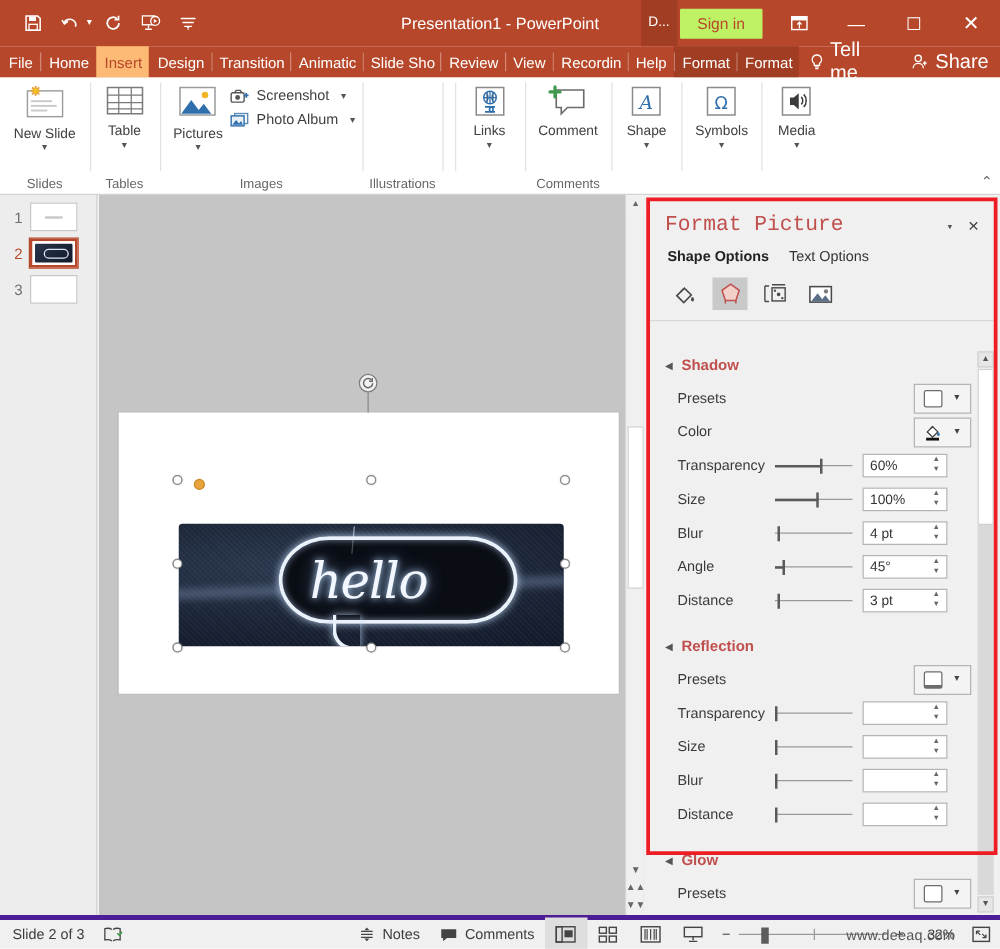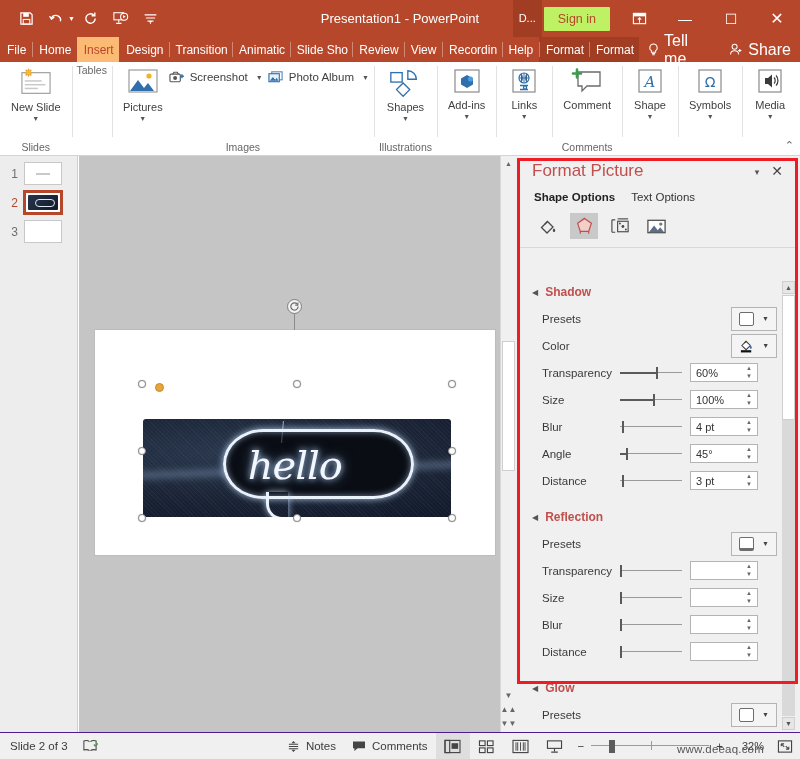--- a/index.html
+++ b/index.html
@@ -89,21 +89,21 @@
   .rgroup-label {
     font-size: 10.5px; color: #666; text-align: center; width: 100%;
     padding-bottom: 3px; line-height: 1;
   }
   .bigbtn {
     display: flex; flex-direction: column; align-items: center;
     padding: 3px 6px 0 6px; min-width: 46px;
   }
   .bigbtn .lbl { font-size: 11px; color: #404040; text-align: center; line-height: 1.15; margin-top: 3px; }
   .bigbtn .cv { font-size: 7px; color: #555; line-height: 1; margin-top: 1px; }
-  .smallcol { display: flex; flex-direction: row; justify-content: flex-start; padding-top: 5px; gap: 5px; }
+  .smallcol { display: flex; flex-direction: column; justify-content: flex-start; padding-top: 5px; gap: 5px; }
   .smallbtn { display: flex; align-items: center; gap: 5px; font-size: 11.5px; color: #404040; }
   .smallbtn .cv { font-size: 7px; color: #555; margin-left: 3px; }
   .icon { display: inline-flex; align-items: center; justify-content: center; }
   .ribbon-collapse {
     position: absolute; right: 6px; bottom: 3px; font-size: 11px; color: #666;
   }
 
   
   .thumbpane {
     position: absolute; left: 0; top: 156px; width: 78px; bottom: 27px;
@@ -220,21 +220,21 @@
   }
   .pane-redbox {
     position: absolute; left: 2px; top: 2px; right: 2px; height: 526px;
     border: 3px solid #ee1c25; pointer-events: none; z-index: 40;
   }
   .pane {
     position: absolute; left: 5px; top: 5px; right: 5px; bottom: 0;
     background: #f0f0f0; padding: 0 0 0 0;
   }
   .pane-title-row {
-    display: flex; align-items: flex-start; padding: 0 12px 0 12px;
+    display: flex; align-items: flex-start; padding: 10px 12px 0 12px; font-family: Liberation Mono, monospace;
   }
   .pane-title { font-size: 17px; color: #c0504d; flex: 1 1 auto; }
   .pane-caret { font-size: 9px; color: #555; padding: 6px 12px 0 0; }
   .pane-close { font-size: 14px; color: #444; padding-top: 2px; }
   .pane-tabs {
     display: flex; gap: 16px; padding: 10px 14px 0 14px; font-size: 11.5px; color: #333;
   }
   .pane-tabs .t.active { font-weight: bold; color: #222; }
   .pane-icons {
     display: flex; gap: 8px; padding: 10px 14px 8px 14px; align-items: center;
@@ -304,21 +304,21 @@
     background: #ffffff; border: 1px solid #cfcfcf;
   }
   .pane-vscroll .pvtrack {
     position: absolute; left: 0; top: 139px; width: 13px; bottom: 14px; background: #d9d9d9;
   }
   .pane-vscroll .pvbot { position: absolute; left: 0; bottom: 0; }
 
   
   .statusbar {
     position: absolute; left: 0; bottom: 0; width: 800px; height: 27px;
-    background: #f0f0f0; border-top: 1px solid #4c1d95;
+    background: #f0f0f0; border-top: 4px solid #4c1d95;
     display: flex; align-items: center; font-size: 11.5px; color: #3c3c3c;
   }
   .sb-left { display: flex; align-items: center; gap: 14px; padding-left: 10px; }
   .sb-spacer { flex: 1 1 auto; }
   .sb-item { display: flex; align-items: center; gap: 6px; padding: 0 8px; }
   .viewbtn {
     width: 34px; height: 27px; display: flex; align-items: center; justify-content: center;
     color: #3c3c3c;
   }
   .viewbtn.active { background: #dedede; }
@@ -446,20 +446,32 @@
               </svg>
           </span>
           <span class="lbl">New Slide</span>
           <span class="cv">▼</span>
         </div>
       </div>
       <div class="rgroup-label">Slides</div>
     </div>
 
     <div class="rgroup">
+      <div class="rgroup-body">
+        <div class="bigbtn">
+          <span class="icon">
+            <svg width="32" height="28" viewBox="0 0 32 28">
+                <rect x="2" y="2" width="28" height="21" fill="#fff" stroke="#7a7a7a" stroke-width="1.2"></rect>
+                <path d="M2 8h28 M2 14h28 M2 19h28 M11 2v21 M21 2v21" stroke="#7a7a7a" stroke-width="1"></path>
+              </svg>
+          </span>
+          <span class="lbl">Table</span>
+          <span class="cv">▼</span>
+        </div>
+      </div>
       <div class="rgroup-label">Tables</div>
     </div>
 
     <div class="rgroup">
       <div class="rgroup-body">
         <div class="bigbtn">
           <span class="icon">
             <svg width="32" height="30" viewBox="0 0 32 30">
                 <rect x="2" y="2" width="28" height="22" fill="#fff" stroke="#9b9b9b" stroke-width="1.2"></rect>
                 <circle cx="22" cy="8" r="2.6" fill="#f0b429"></circle>
@@ -493,49 +505,25 @@
             <span>Photo Album</span>
             <span class="cv">▼</span>
           </div>
         </div>
       </div>
       <div class="rgroup-label">Images</div>
     </div>
 
     <div class="rgroup">
       <div class="rgroup-body">
-        <div class="bigbtn">
-          <span class="icon">
-            <svg width="34" height="30" viewBox="0 0 36 30">
-                <path d="M21 2a9 9 0 0 1 9 9h-9z" fill="none" stroke="#2f6fad" stroke-width="1.4"></path>
-                <rect x="3" y="4" width="12" height="10" fill="none" stroke="#2f6fad" stroke-width="1.4"></rect>
-                <path d="M16 15l7 7-7 7-7-7z" fill="none" stroke="#2f6fad" stroke-width="1.4"></path>
-              </svg>
-          </span>
-          <span class="lbl">Shapes</span>
-          <span class="cv">▼</span>
-        </div>
       </div>
       <div class="rgroup-label">Illustrations</div>
     </div>
 
     <div class="rgroup">
-      <div class="rgroup-body">
-        <div class="bigbtn">
-          <span class="icon">
-            <svg width="30" height="28" viewBox="0 0 30 28">
-                <rect x="3" y="2" width="24" height="22" fill="#fff" stroke="#8a8a8a" stroke-width="1.2"></rect>
-                <path d="M15 7l6 3.4v6.2L15 20l-6-3.4v-6.2z" fill="#2f6fad"></path>
-                <circle cx="18.5" cy="11" r="2.6" fill="#4a9fdc"></circle>
-              </svg>
-          </span>
-          <span class="lbl">Add-ins</span>
-          <span class="cv">▼</span>
-        </div>
-      </div>
       <div class="rgroup-label"></div>
     </div>
 
     <div class="rgroup">
       <div class="rgroup-body">
         <div class="bigbtn">
           <span class="icon">
             <svg width="30" height="28" viewBox="0 0 30 28">
                 <rect x="4" y="2" width="22" height="22" fill="#fff" stroke="#8a8a8a" stroke-width="1.2"></rect>
                 <circle cx="15" cy="10" r="5" fill="none" stroke="#2f6fad" stroke-width="1.2"></circle>

